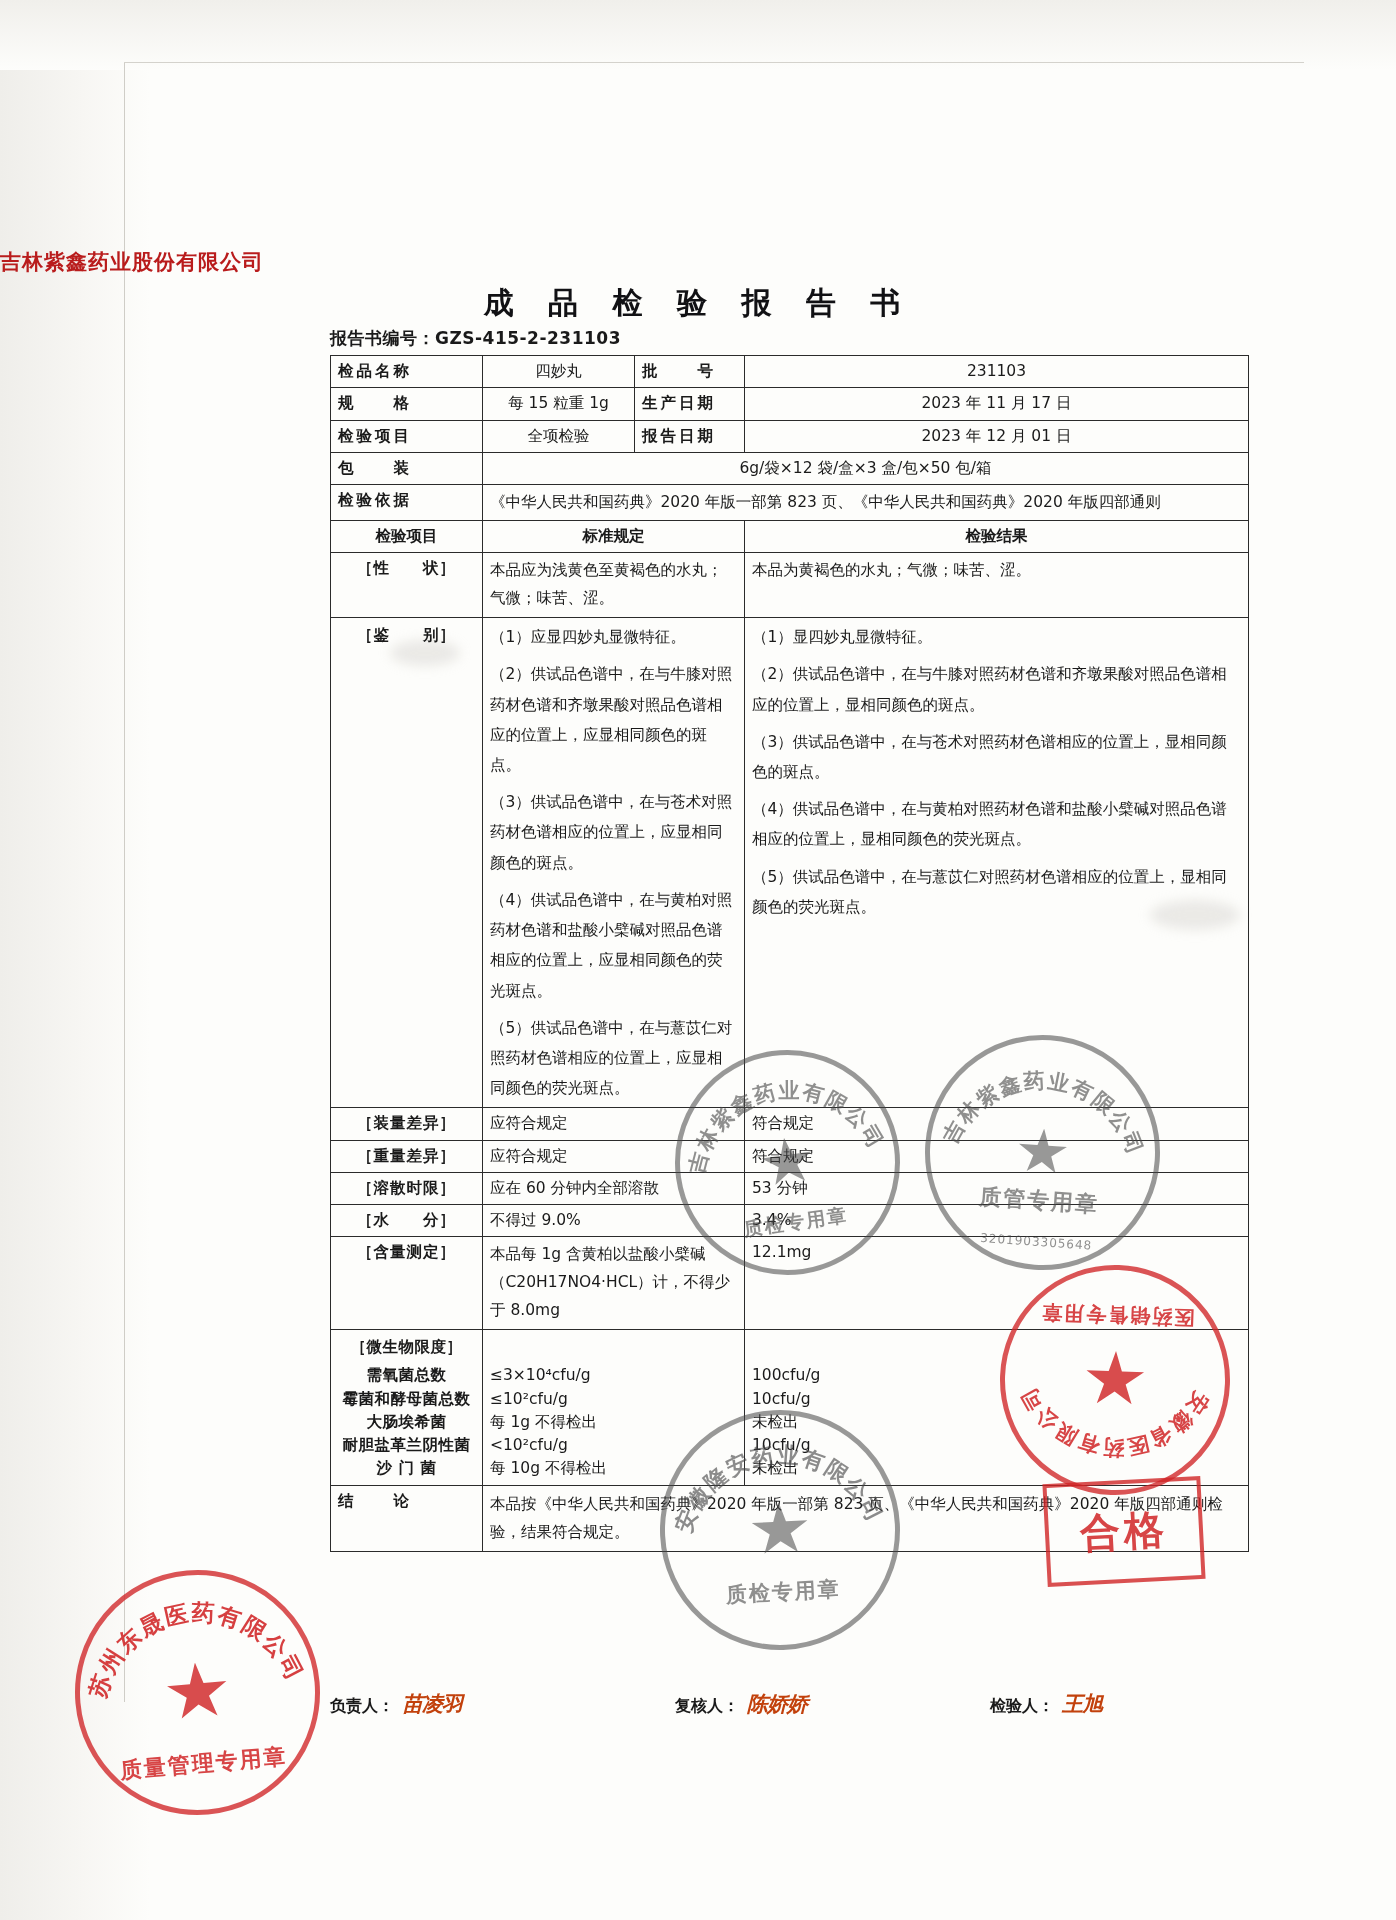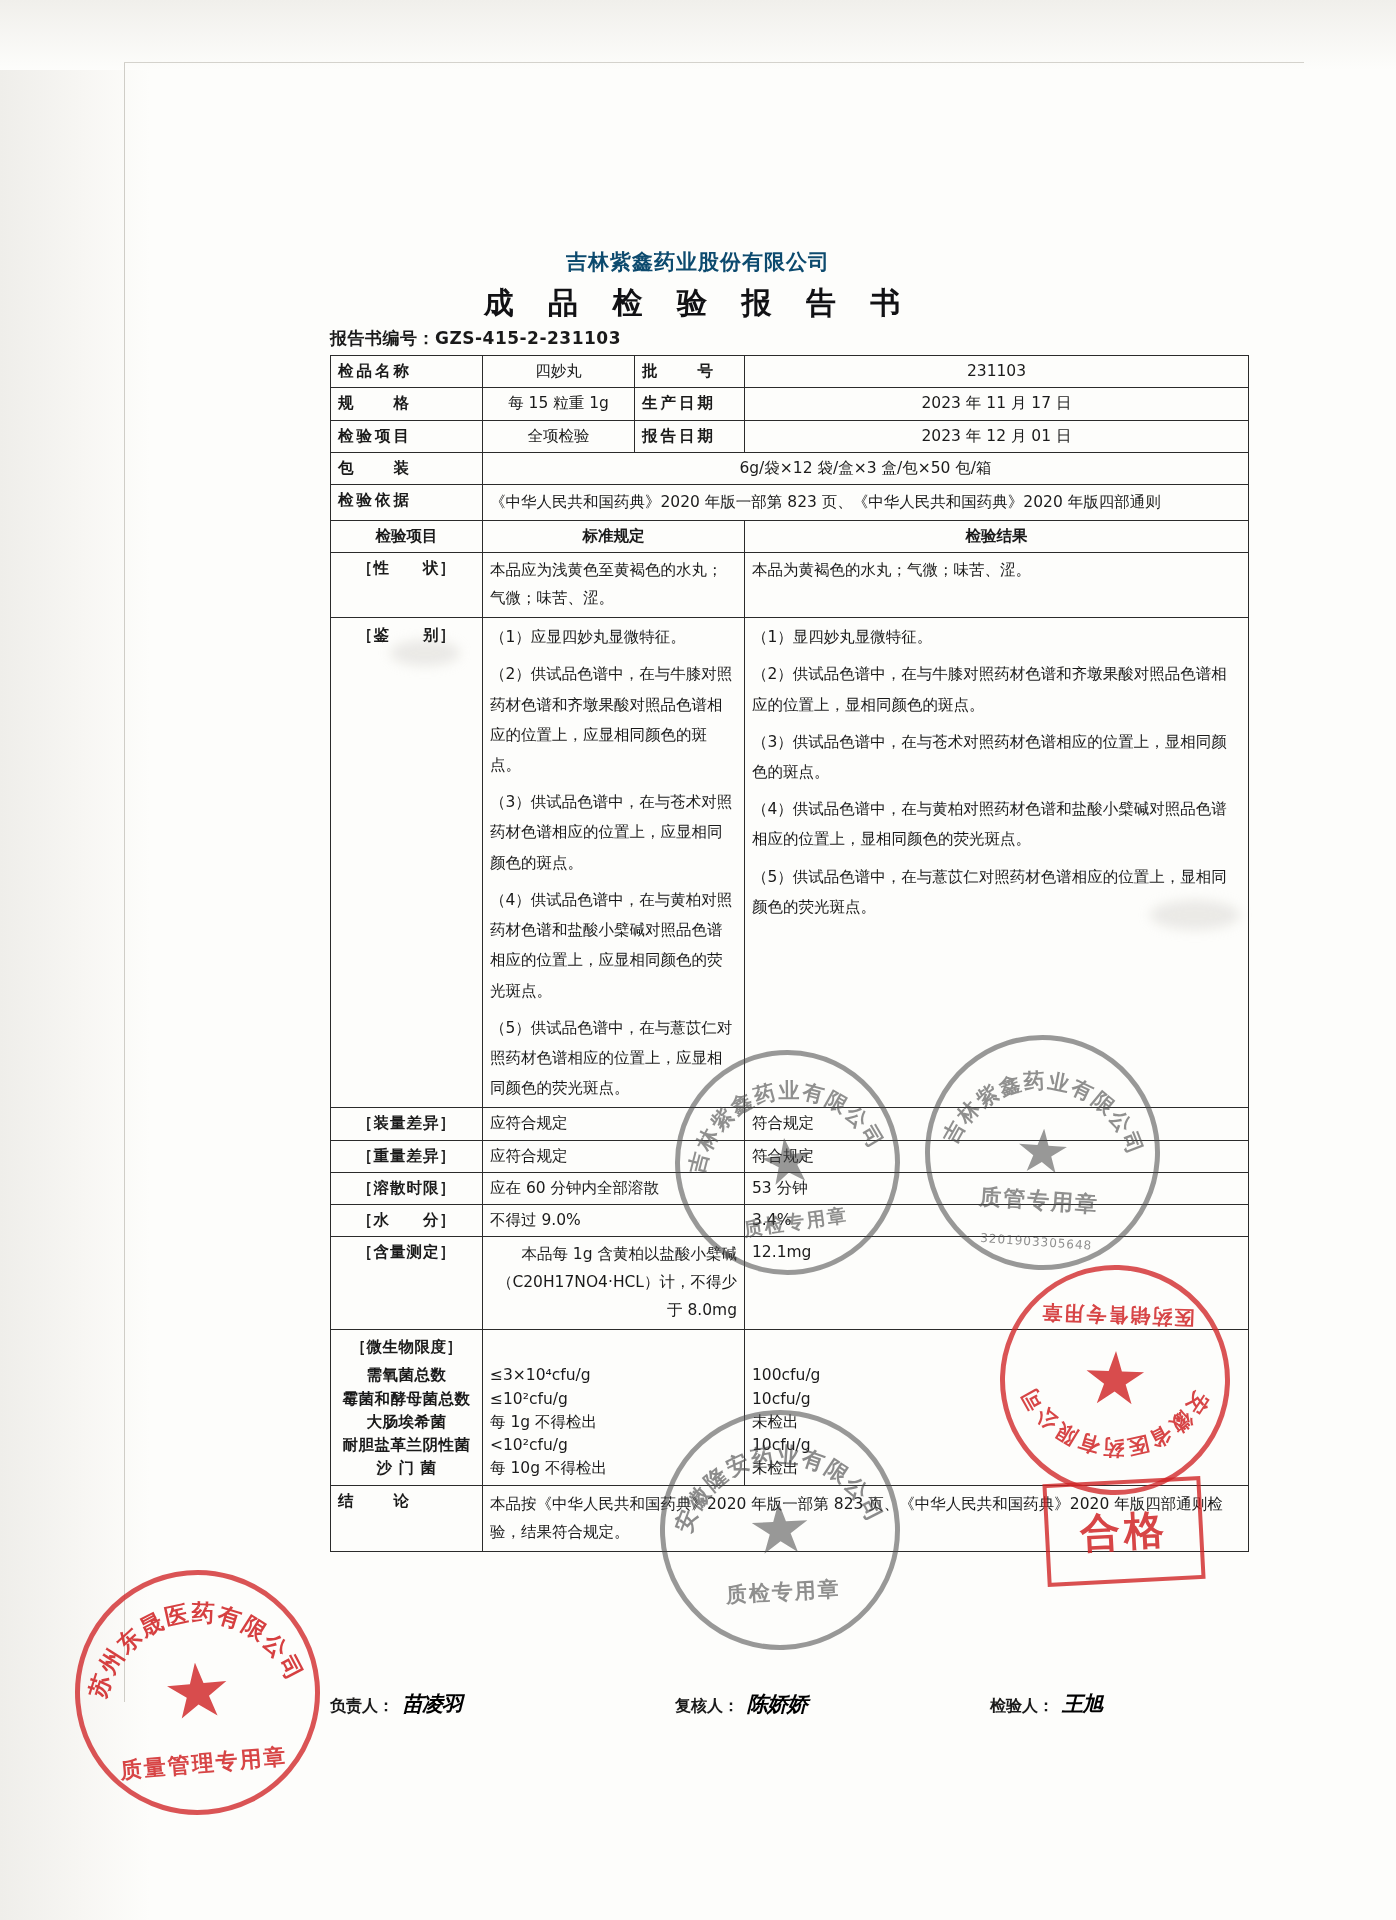--- a/index.html
+++ b/index.html
@@ -51,25 +51,25 @@
     position: absolute;
     left: 0; top: 0;
     width: 1396px;
     height: 1920px;
   }
 
   .company {
     position: absolute;
     left: 0; right: 0;
     top: 248px;
-    text-align: center;
+    text-align: left;
     font-size: 21px;
     font-weight: bold;
     letter-spacing: 1px;
-    color: #0c4a6e;
+    color: #b91c1c;
   }
   .title {
     position: absolute;
     left: 0; right: 0;
     top: 283px;
     text-align: center;
     font-size: 30px;
     font-weight: bold;
     letter-spacing: 12px;
     color: #111114;
@@ -147,21 +147,21 @@
   .sig {
     position: absolute;
     white-space: nowrap;
   }
   .sig .name {
     font-family: "DejaVu Serif", "Liberation Serif", serif;
     font-style: italic;
     font-weight: bold;
     font-size: 21px;
     margin-left: 8px;
-    color: #000000;
+    color: #c2410c;
     letter-spacing: -1px;
   }
 
   
   .stamp {
     position: absolute;
     border-radius: 50%;
     display: flex;
     align-items: center;
     justify-content: center;
@@ -344,21 +344,21 @@
         <td colspan="2">应在 60 分钟内全部溶散</td>
         <td>53 分钟</td>
       </tr>
       <tr>
         <td class="item-label">［水　　分］</td>
         <td colspan="2">不得过 9.0%</td>
         <td>3.4%</td>
       </tr>
       <tr>
         <td class="item-label">［含量测定］</td>
-        <td colspan="2" style="line-height:1.8;text-align:right;">本品每 1g 含黄柏以盐酸小檗碱（C20H17NO4·HCL）计，不得少于 8.0mg</td>
+        <td colspan="2" style="line-height:1.8;">本品每 1g 含黄柏以盐酸小檗碱（C20H17NO4·HCL）计，不得少于 8.0mg</td>
         <td>12.1mg</td>
       </tr>
 
       <tr>
         <td class="micro-head" style="vertical-align:top;padding-top:6px;">
           <span class="cellwrap">［微生物限度］</span>
           <span class="cellwrap micro-row" style="margin-top:5px;">需氧菌总数</span>
           <span class="cellwrap micro-row">霉菌和酵母菌总数</span>
           <span class="cellwrap micro-row">大肠埃希菌</span>
           <span class="cellwrap micro-row">耐胆盐革兰阴性菌</span>

